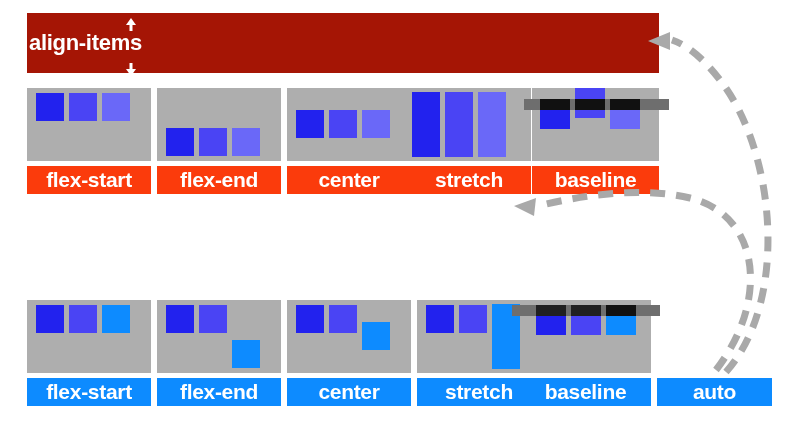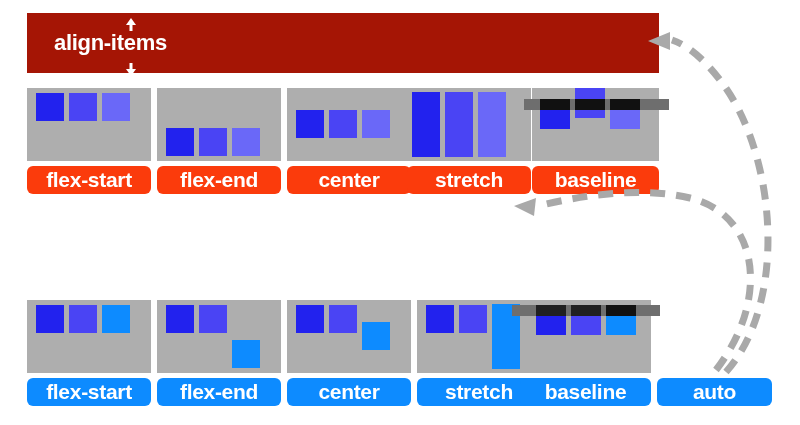--- a/index.html
+++ b/index.html
@@ -14,21 +14,21 @@
 
   
   .header{
     position:absolute;
     display:flex;align-items:center;
     color:#ffffff;
     font-weight:bold;
     font-size:22px;
     letter-spacing:-0.3px;
   }
-  .header .htext{padding-left:27px;position:relative;text-align:center;}
+  .header .htext{padding-left:2px;position:relative;text-align:center;}
 
   .axis-arrows{
     position:absolute;
     width:16px;height:58px;
     left:0;top:0;
     pointer-events:none;
   }
   .axis-arrows .up,
   .axis-arrows .dn{
     position:absolute;left:50%;
@@ -57,21 +57,20 @@
   .sq{position:absolute;}
   .label{
     position:absolute;
     color:#ffffff;
     font-weight:bold;
     font-size:21px;
     text-align:center;
     white-space:nowrap;
     display:flex;align-items:center;justify-content:center;
     letter-spacing:-0.3px;
-    border-radius:6px;
   }
 
   
   .baserule{
     position:absolute;
     height:11px;
     background:#6e6e6e;
   }
   .baseseg{
     position:absolute;

